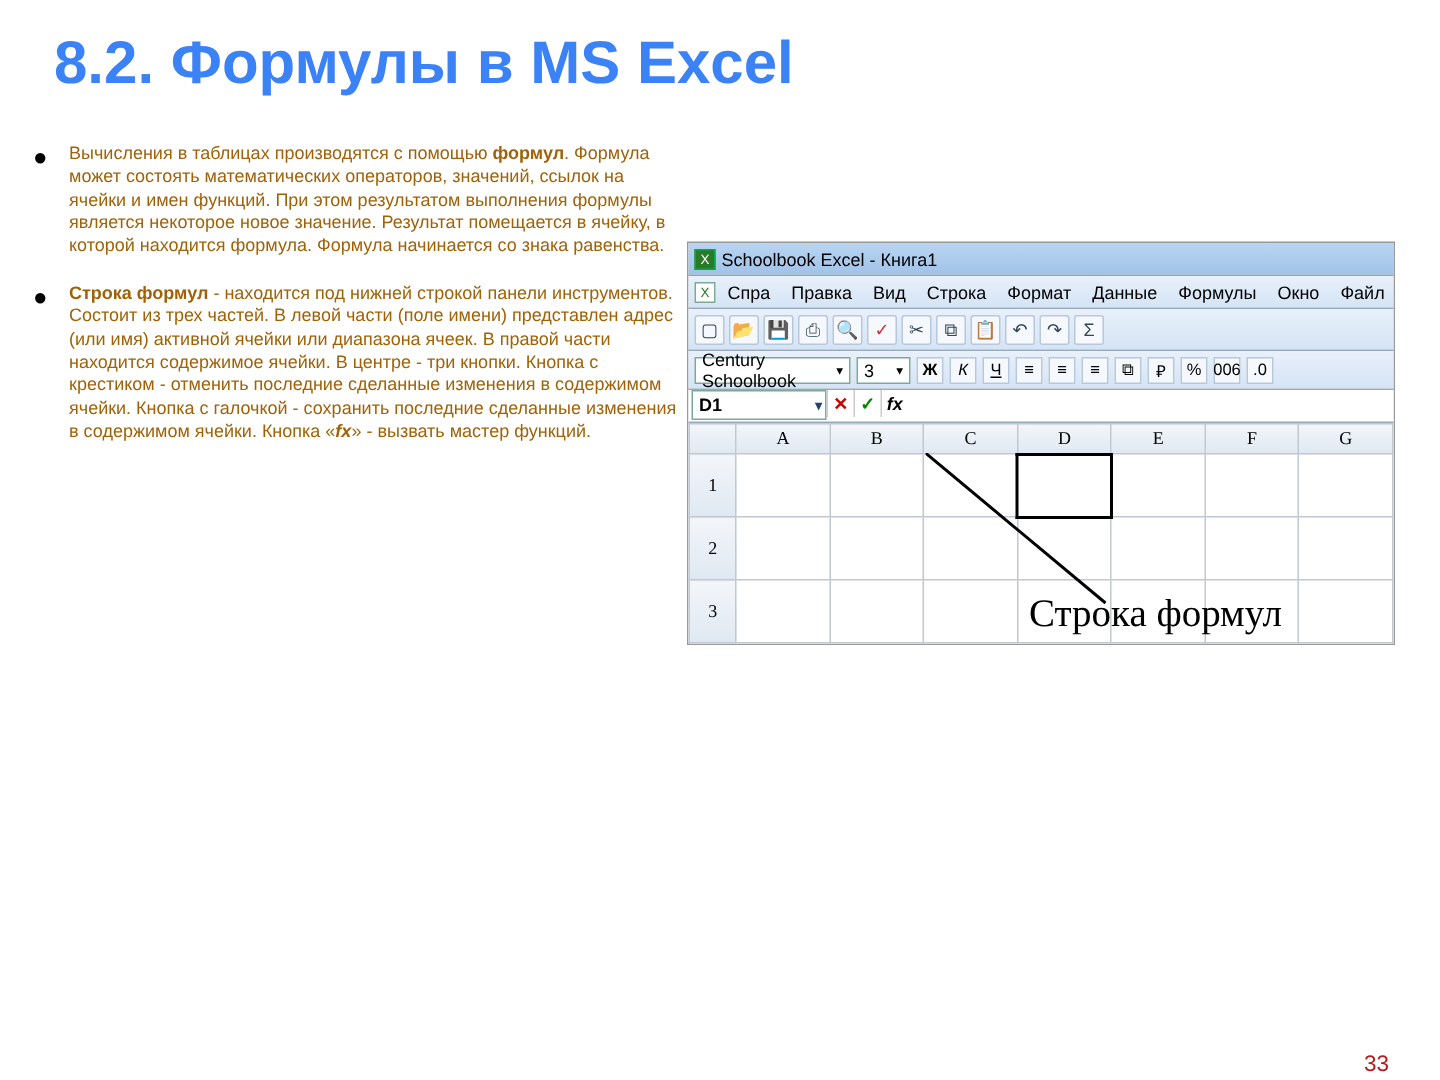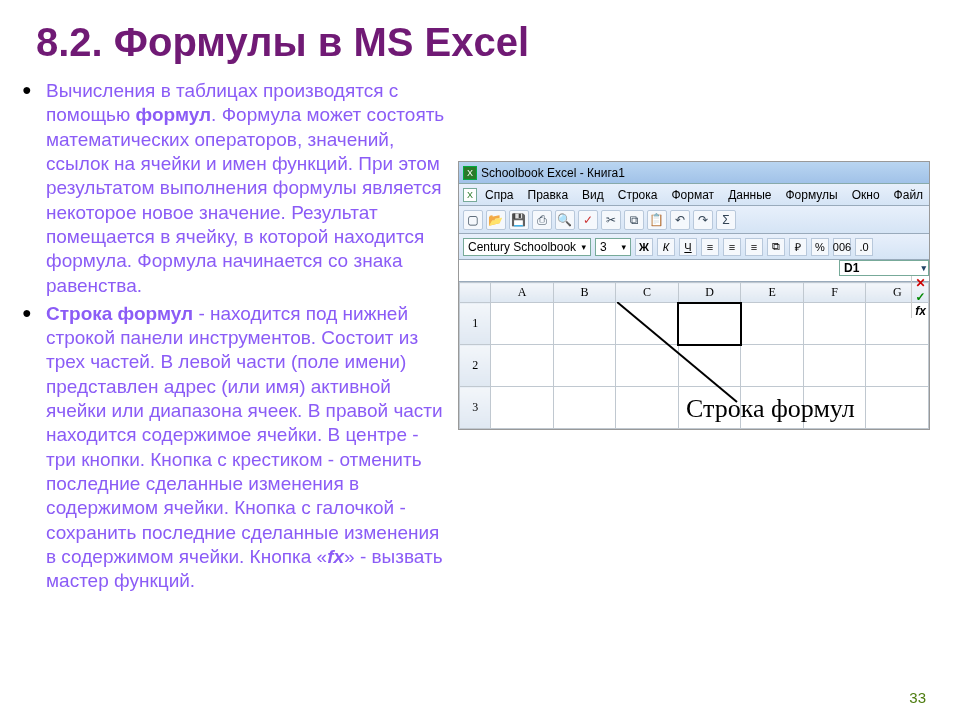--- a/index.html
+++ b/index.html
@@ -7,42 +7,43 @@
     width: 960px;
     height: 720px;
     background: #fff;
     font-family: Arial, sans-serif;
     position: relative;
     overflow: hidden;
   }
   .slide-title {
     font-size: 40px;
     font-weight: bold;
-    color: #701a75;
+    color: #3b82f6;
     padding: 20px 0 14px 36px;
   }
   .content {
     display: flex;
     flex-direction: row;
     padding: 0 8px 0 20px;
   }
   .text-col {
     width: 438px;
     padding-right: 6px;
   }
   ul.bullets {
     list-style: none;
   }
   ul.bullets > li {
     position: relative;
     padding-left: 26px;
-    font-size: 19px;
+    font-size: 12px;
     line-height: 1.28;
-    color: #8b5cf6;
+    color: #a16207;
     margin-bottom: 4px;
+    margin-top: 16px;
   }
   ul.bullets > li::before {
     content: "●";
     position: absolute;
     left: 2px;
     top: 1px;
     color: #000;
     font-size: 16px;
   }
   .img-col {
@@ -125,23 +126,22 @@
     border: 1px solid #b8c8db;
     background: #f5f8fc;
     display:flex;align-items:center;justify-content:center;
     font-size: 11px;
   }
   .formulabar {
     height: 22px;
     background: #fff;
     border-bottom: 1px solid #9ab;
     display: flex;
-    align-items: flex-end;
+    align-items: flex-start;
     position: relative;
-    flex-direction: column;
   }
   .namebox {
     width: 90px;
     height: 20px;
     border: 1px solid #7a9;
     margin-left: 2px;
     display:flex; align-items:center;
     padding-left: 4px;
     background: #fff;
     font-size: 12px;
@@ -196,23 +196,23 @@
     position: absolute;
     left: 617px;
     top: 302px;
     width: 130px;
     height: 110px;
     pointer-events: none;
   }
   .page-num {
     position: absolute;
     right: 34px;
-    bottom: 14px;
+    bottom: 2px;
     font-size: 15px;
-    color: #4d7c0f;
+    color: #b91c1c;
   }
 </style>
 </head>
 <body>
 
 <h1 class="slide-title">8.2. Формулы в MS Excel</h1>
 
 <div class="content">
   <div class="text-col">
     <ul class="bullets">
@@ -251,21 +251,21 @@
         <span class="tb-btn" style="color:#c33">✓</span>
         <span class="tb-btn">✂</span>
         <span class="tb-btn">⧉</span>
         <span class="tb-btn">📋</span>
         <span class="tb-btn">↶</span>
         <span class="tb-btn">↷</span>
         <span class="tb-btn">Σ</span>
       </div>
 
       <div class="formatbar">
-        <span class="font-combo" style="width:128px">
+        <span class="font-combo" style="width:104px">
           <span>Century Schoolbook</span>
           <span style="margin-left:auto;font-size:9px">▾</span>
         </span>
         <span class="font-combo" style="width:36px">
           <span>3</span>
           <span style="margin-left:auto;font-size:9px">▾</span>
         </span>
         <span class="mini-btn">
             <b>Ж</b>
           </span>

